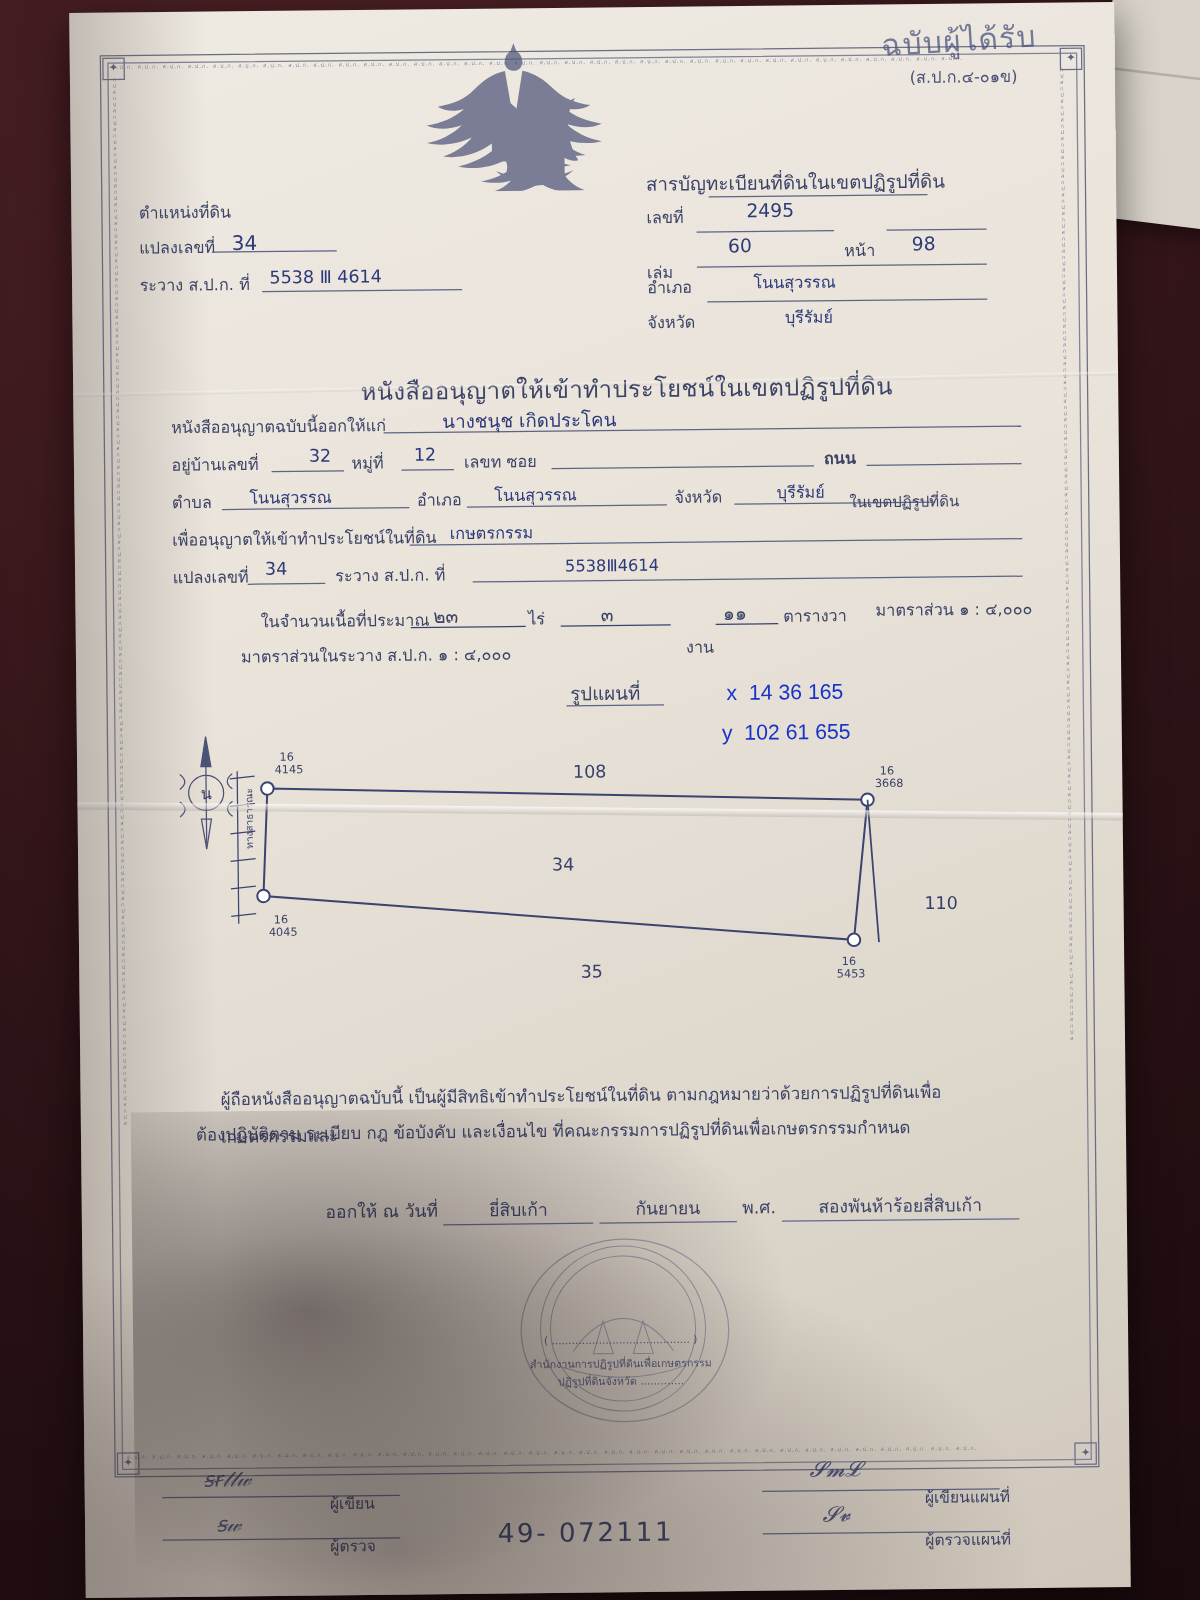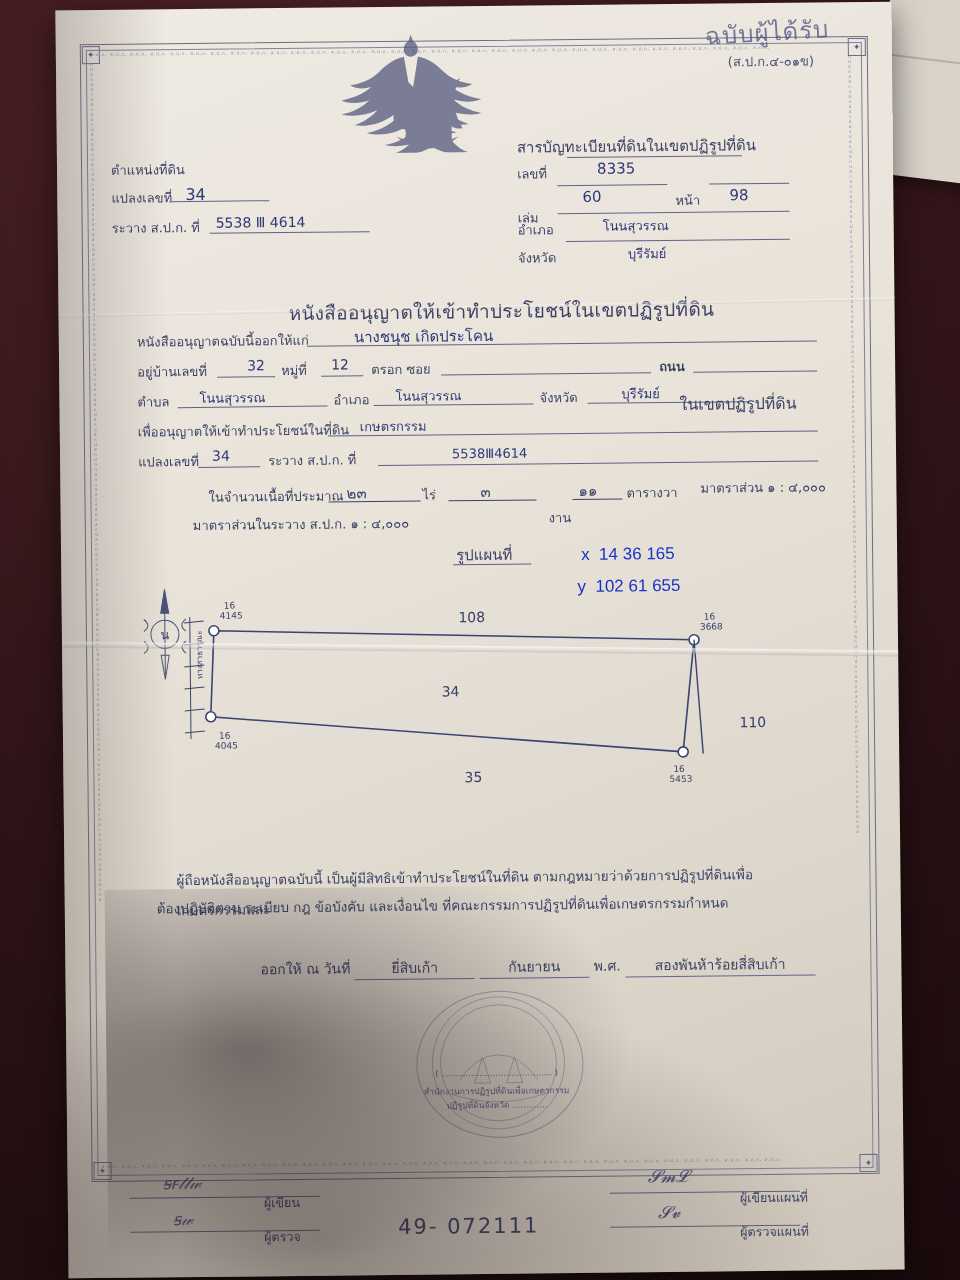--- a/index.html
+++ b/index.html
@@ -131,21 +131,21 @@
       </g>
     </svg>
 
     <div class="stamp-top ink">ฉบับผู้ได้รับ</div>
     <div class="formcode ink">(ส.ป.ก.๔-๐๑ข)</div>
 
     <div class="title-right ink">สารบัญทะเบียนที่ดินในเขตปฏิรูปที่ดิน</div>
 
     <div class="lbl ink" style="left:460px;top:158px;">เลขที่</div>
     <div style="position:absolute;left:510px;top:152px;width:175px;border-bottom:1px solid #5d6484;"></div>
-    <div class="val hand" style="left:540px;top:155px;font-size:15px;">8335</div>
+    <div class="val hand" style="left:540px;top:155px;font-size:15px;">2495</div>
 
     <div class="lbl ink" style="left:460px;top:202px;">เล่ม</div>
     <div style="position:absolute;left:500px;top:180px;width:110px;border-bottom:1px solid #5d6484;"></div>
     <div class="val hand" style="left:525px;top:183px;font-size:15px;">60</div>
     <div class="lbl ink" style="left:618px;top:186px;">หน้า</div>
     <div style="position:absolute;left:652px;top:180px;width:80px;border-bottom:1px solid #5d6484;"></div>
     <div class="val hand" style="left:672px;top:183px;font-size:15px;">98</div>
 
     <div class="lbl ink" style="left:460px;top:214px;">อำเภอ</div>
     <div style="position:absolute;left:500px;top:208px;width:232px;border-bottom:1px solid #5d6484;"></div>
@@ -169,35 +169,35 @@
     <div class="lbl ink" style="left:78px;top:322px;">หนังสืออนุญาตฉบับนี้ออกให้แก่</div>
     <div style="position:absolute;left:248px;top:338px;width:510px;border-bottom:1px solid #5d6484;"></div>
     <div class="val hand" style="left:295px;top:318px;font-size:15px;">นางชนุช   เกิดประโคน</div>
 
     <div class="lbl ink" style="left:78px;top:352px;">อยู่บ้านเลขที่</div>
     <div style="position:absolute;left:158px;top:368px;width:58px;border-bottom:1px solid #5d6484;"></div>
     <div class="val hand" style="left:188px;top:349px;font-size:14px;">32</div>
     <div class="lbl ink" style="left:222px;top:352px;">หมู่ที่</div>
     <div style="position:absolute;left:262px;top:368px;width:42px;border-bottom:1px solid #5d6484;"></div>
     <div class="val hand" style="left:272px;top:349px;font-size:14px;">12</div>
-    <div class="lbl ink" style="left:312px;top:352px;">ตรอก ซอย</div>
+    <div class="lbl ink" style="left:312px;top:352px;">เลขท ซอย</div>
     <div style="position:absolute;left:382px;top:368px;width:210px;border-bottom:1px solid #5d6484;"></div>
     <div class="lbl ink" style="left:600px;top:352px;font-weight:bold;">ถนน</div>
     <div style="position:absolute;left:634px;top:368px;width:124px;border-bottom:1px solid #5d6484;"></div>
 
     <div class="lbl ink" style="left:78px;top:382px;">ตำบล</div>
     <div style="position:absolute;left:118px;top:398px;width:150px;border-bottom:1px solid #5d6484;"></div>
     <div class="val hand" style="left:140px;top:379px;font-size:13px;">โนนสุวรรณ</div>
     <div class="lbl ink" style="left:274px;top:382px;">อำเภอ</div>
     <div style="position:absolute;left:314px;top:398px;width:160px;border-bottom:1px solid #5d6484;"></div>
     <div class="val hand" style="left:336px;top:379px;font-size:13px;">โนนสุวรรณ</div>
     <div class="lbl ink" style="left:480px;top:382px;">จังหวัด</div>
     <div style="position:absolute;left:528px;top:398px;width:160px;border-bottom:1px solid #5d6484;"></div>
     <div class="val hand" style="left:562px;top:379px;font-size:13px;">บุรีรัมย์</div>
-    <div class="lbl ink" style="left:620px;top:388px;font-size:16px;">ในเขตปฏิรูปที่ดิน</div>
+    <div class="lbl ink" style="left:620px;top:388px;font-size:12px;">ในเขตปฏิรูปที่ดิน</div>
 
     <div class="lbl ink" style="left:78px;top:412px;">เพื่ออนุญาตให้เข้าทำประโยชน์ในที่ดิน</div>
     <div style="position:absolute;left:268px;top:428px;width:490px;border-bottom:1px solid #5d6484;"></div>
     <div class="val hand" style="left:300px;top:409px;font-size:13px;">เกษตรกรรม</div>
 
     <div class="lbl ink" style="left:78px;top:442px;">แปลงเลขที่</div>
     <div style="position:absolute;left:138px;top:458px;width:62px;border-bottom:1px solid #5d6484;"></div>
     <div class="val hand" style="left:152px;top:439px;font-size:14px;">34</div>
     <div class="lbl ink" style="left:208px;top:442px;">ระวาง ส.ป.ก. ที่</div>
     <div style="position:absolute;left:318px;top:458px;width:440px;border-bottom:1px solid #5d6484;"></div>

